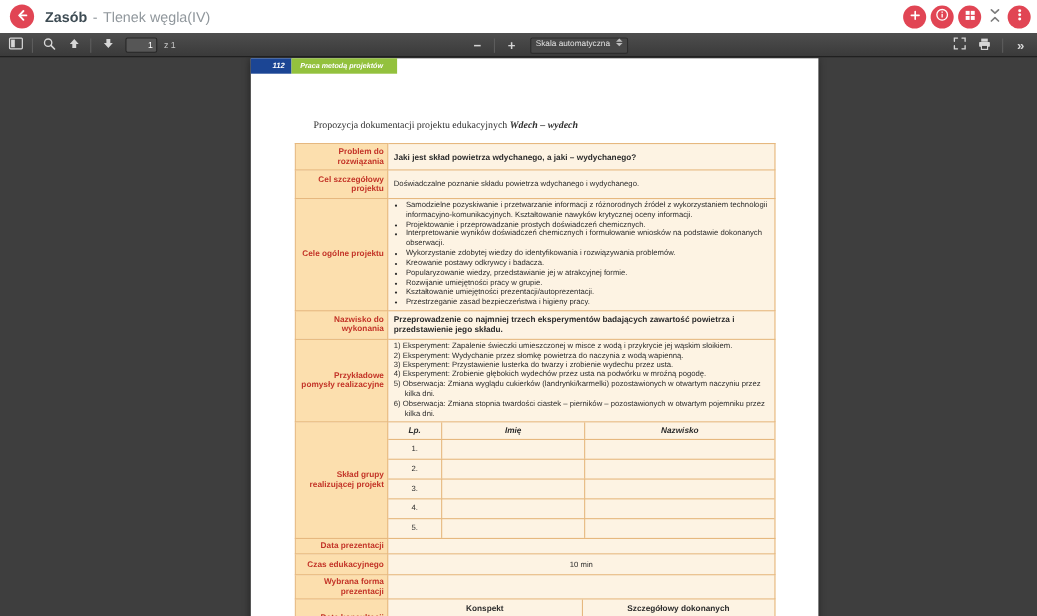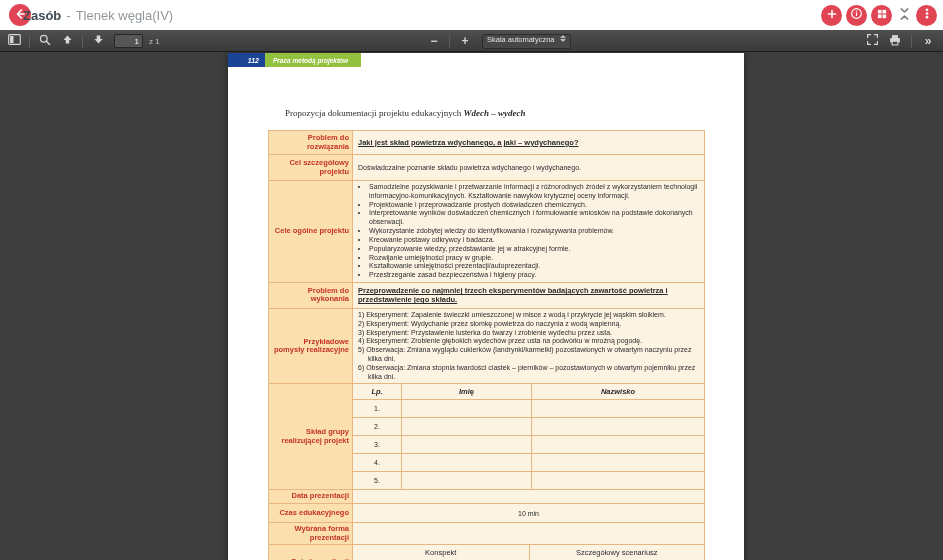--- a/index.html
+++ b/index.html
@@ -3,21 +3,21 @@
 <meta charset="utf-8">
 <style>
   * { box-sizing: border-box; margin: 0; padding: 0; }
   html,body { width: 943px; height: 560px; overflow: hidden; }
   body { font-family: "Liberation Sans", sans-serif; background: #3e3e3e; position: relative; }
 
   
   .app-header { position:absolute; top:0; left:0; width:943px; height:30px; background:#fff; z-index:5; }
   .back-btn { position:absolute; left:9px; top:4px; width:22px; height:22px; border-radius:50%;
               background:var(--accent,#e14554); border:none; display:flex; align-items:center; justify-content:center; cursor:pointer; }
-  .header-title { position:absolute; left:23px; top:0; height:30px; display:flex; align-items:center; gap:5px; font-size:13px; }
+  .header-title { position:absolute; left:41px; top:0; height:30px; display:flex; align-items:center; gap:5px; font-size:13px; }
   .t-strong { font-weight:bold; color:#3d4b53; }
   .t-dim { color:#90979c; }
   .header-actions { position:absolute; right:6px; top:4px; height:22px; display:flex; align-items:center; gap:4px; }
   .circle-btn { width:21px; height:21px; border-radius:50%; background:var(--accent,#e14554); border:none;
                 display:flex; align-items:center; justify-content:center; cursor:pointer; }
   .flat-btn { width:16px; height:21px; background:none; border:none; display:flex; align-items:center; justify-content:center; cursor:pointer; }
 
   
   .pdf-toolbar { position:absolute; top:30px; left:0; width:943px; height:22px;
                  background:linear-gradient(#4e4e4e,#3a3a3a); border-bottom:1px solid #1d1d1d; z-index:4; }
@@ -57,36 +57,36 @@
   .doc-subheading { position:absolute; left:57px; top:55px; font-family:"Liberation Serif", serif; font-size:9px; color:#2e2e2e; }
   .doc-subheading em { font-weight:bold; }
 
   
   .main-table { position:absolute; left:40px; top:77px; width:437px; border-collapse:collapse;
                 font-size:7px; color:#2b2b2b; }
   .main-table td { border:1px solid var(--cell-border,#e6b87f); background:var(--cell-bg,#fdf3e3);
                    padding:2px 5px; vertical-align:middle; }
   .main-table td.lbl { width:84px; background:var(--label-bg,#fcdfae); color:var(--label-red,#c33428);
                        font-weight:bold; font-size:7.5px; text-align:right; line-height:1.15; padding:2px 3px; }
-  .bold { font-weight:bold; font-size:7.5px;text-decoration:underline; }
+  .bold { font-weight:bold; font-size:7.5px; }
   .centered { text-align:center; }
   .pad0 { padding:0 !important; }
   ul.goal-list { margin:0; padding-left:11px; }
   ul.goal-list li { line-height:1.26; }
   .num-item { padding-left:10px; text-indent:-10px; line-height:1.26; }
 
   
   .team-grid { display:grid; grid-template-columns:48px 130px 1fr; grid-template-rows:15px; grid-auto-rows:18px; }
   .tg-c { display:flex; align-items:center; justify-content:center; }
   .tg-h { font-weight:bold; font-size:7.5px; color:#2b2b2b;font-style:italic; }
   .tg-left { border-left:1px solid var(--cell-border,#e6b87f); }
   .tg-top { border-top:1px solid var(--cell-border,#e6b87f); }
 
   .cons-grid { display:grid; grid-template-columns:repeat(4,1fr); grid-template-rows:15px 16px 11px; }
-  .cg-c { display:flex; align-items:center; justify-content:center; font-weight:normal; font-size:7.5px;text-align:center; }
+  .cg-c { display:flex; align-items:center; justify-content:center; font-weight:bold; font-size:7.5px;text-align:center; }
   .cg-span2 { grid-column:span 2; }
   .cg-left { border-left:1px solid var(--cell-border,#e6b87f); }
 </style>
 </head>
 <body>
 
 <div class="app-header">
   <button class="back-btn">
     <span>
       <svg width="12" height="12" viewBox="0 0 12 12">
@@ -259,21 +259,21 @@
                 <li>Wykorzystanie zdobytej wiedzy do identyfikowania i rozwiązywania problemów.</li>
                 <li>Kreowanie postawy odkrywcy i badacza.</li>
                 <li>Popularyzowanie wiedzy, przedstawianie jej w atrakcyjnej formie.</li>
                 <li>Rozwijanie umiejętności pracy w grupie.</li>
                 <li>Kształtowanie umiejętności prezentacji/autoprezentacji.</li>
                 <li>Przestrzeganie zasad bezpieczeństwa i higieny pracy.</li>
               </ul>
         </td>
       </tr>
       <tr>
-        <td class="lbl" style="height:26px">Problem do wykonania</td>
+        <td class="lbl" style="height:26px">Nazwisko do wykonania</td>
         <td class="bold">Przeprowadzenie co najmniej trzech eksperymentów badających zawartość powietrza i przedstawienie jego składu.</td>
       </tr>
       <tr>
         <td class="lbl">Przykładowe pomysły realizacyjne</td>
         <td>
           <div>
 
           <div class="num-item">1) Eksperyment: Zapalenie świeczki umieszczonej w misce z wodą i przykrycie jej wąskim słoikiem.</div>
                 <div class="num-item">2) Eksperyment: Wydychanie przez słomkę powietrza do naczynia z wodą wapienną.</div>
                 <div class="num-item">3) Eksperyment: Przystawienie lusterka do twarzy i zrobienie wydechu przez usta.</div>
@@ -323,21 +323,21 @@
       </tr>
       <tr>
         <td class="lbl" style="height:20px">Wybrana forma prezentacji</td>
         <td></td>
       </tr>
       <tr>
         <td class="lbl">Data konsultacji merytorycznych</td>
         <td class="pad0">
           <div class="cons-grid">
             <div class="cg-c cg-span2">Konspekt</div>
-            <div class="cg-c cg-span2 cg-left">Szczegółowy scenariusz</div>
+            <div class="cg-c cg-span2 cg-left">Szczegółowy dokonanych</div>
 
           </div>
         </td>
       </tr>
     </tbody>
       </table>
   </div>
 </div>
 
 </body></html>

